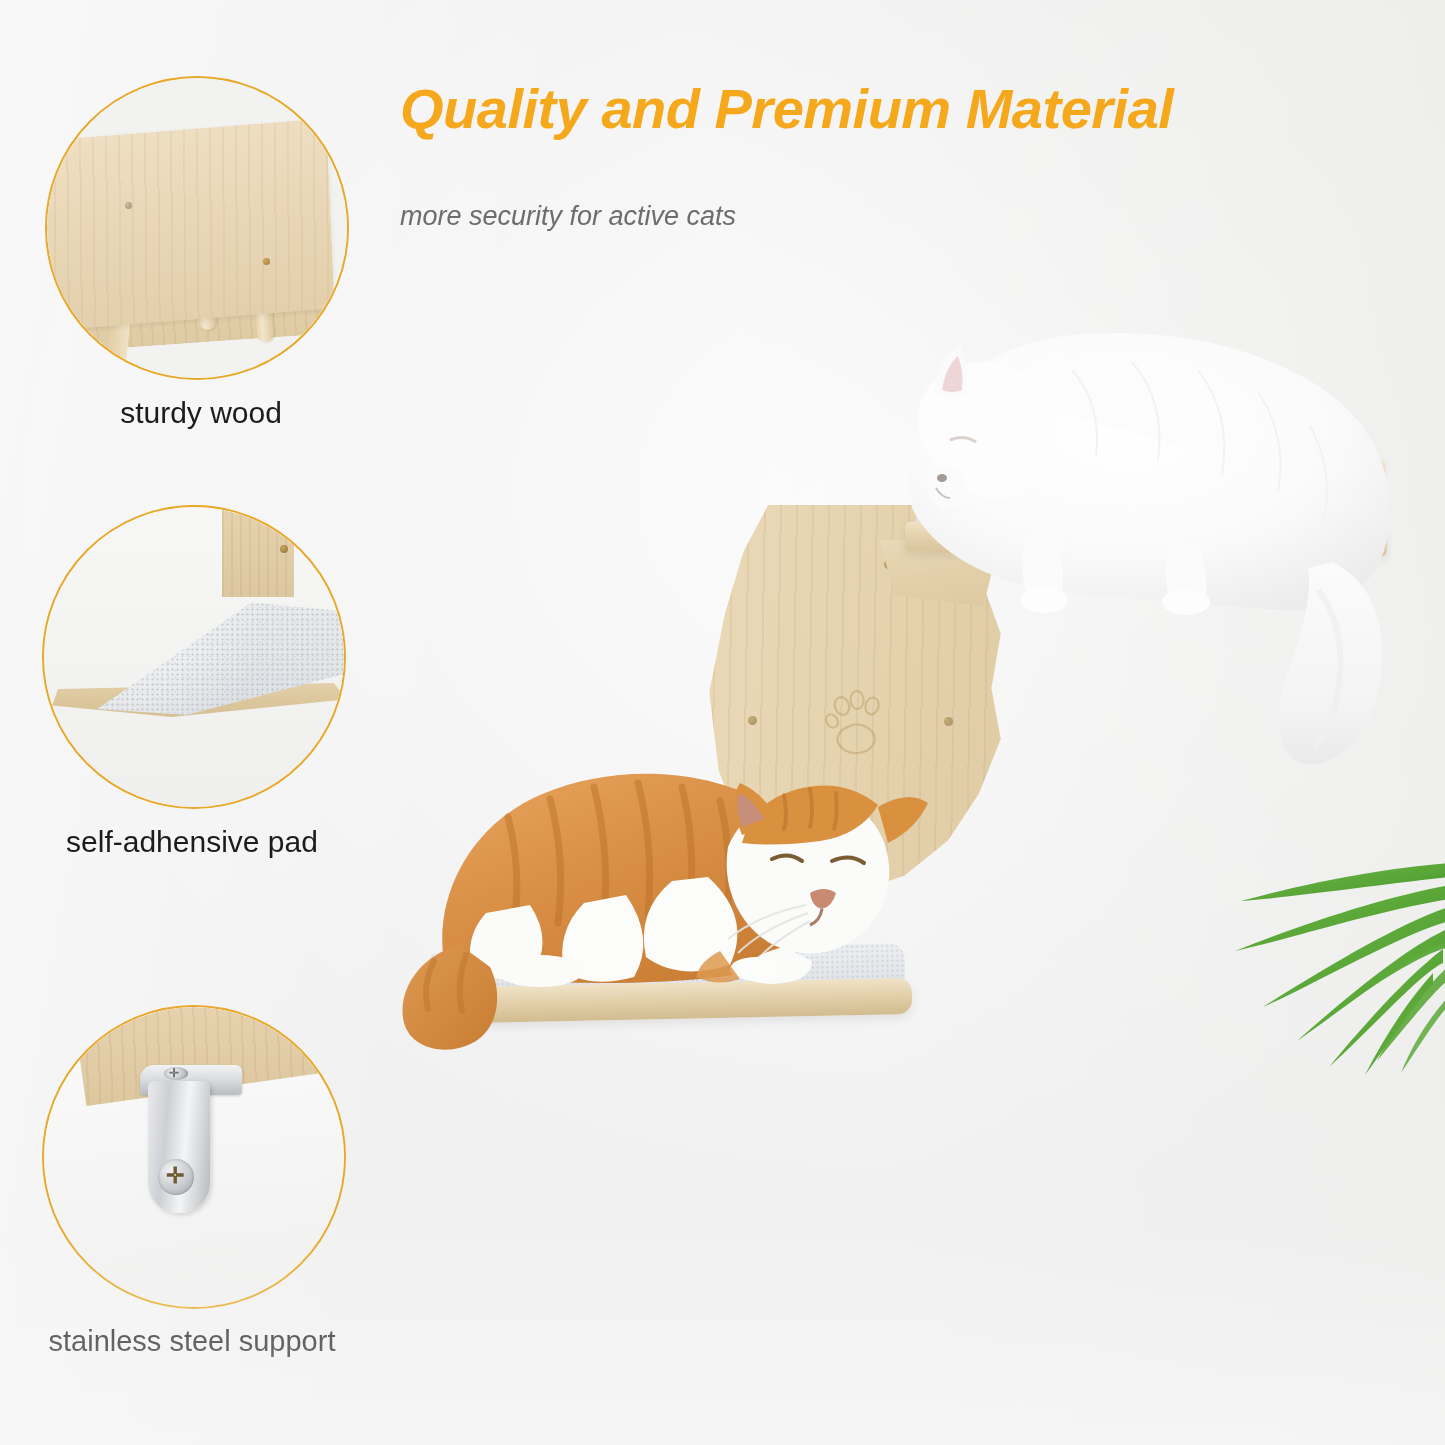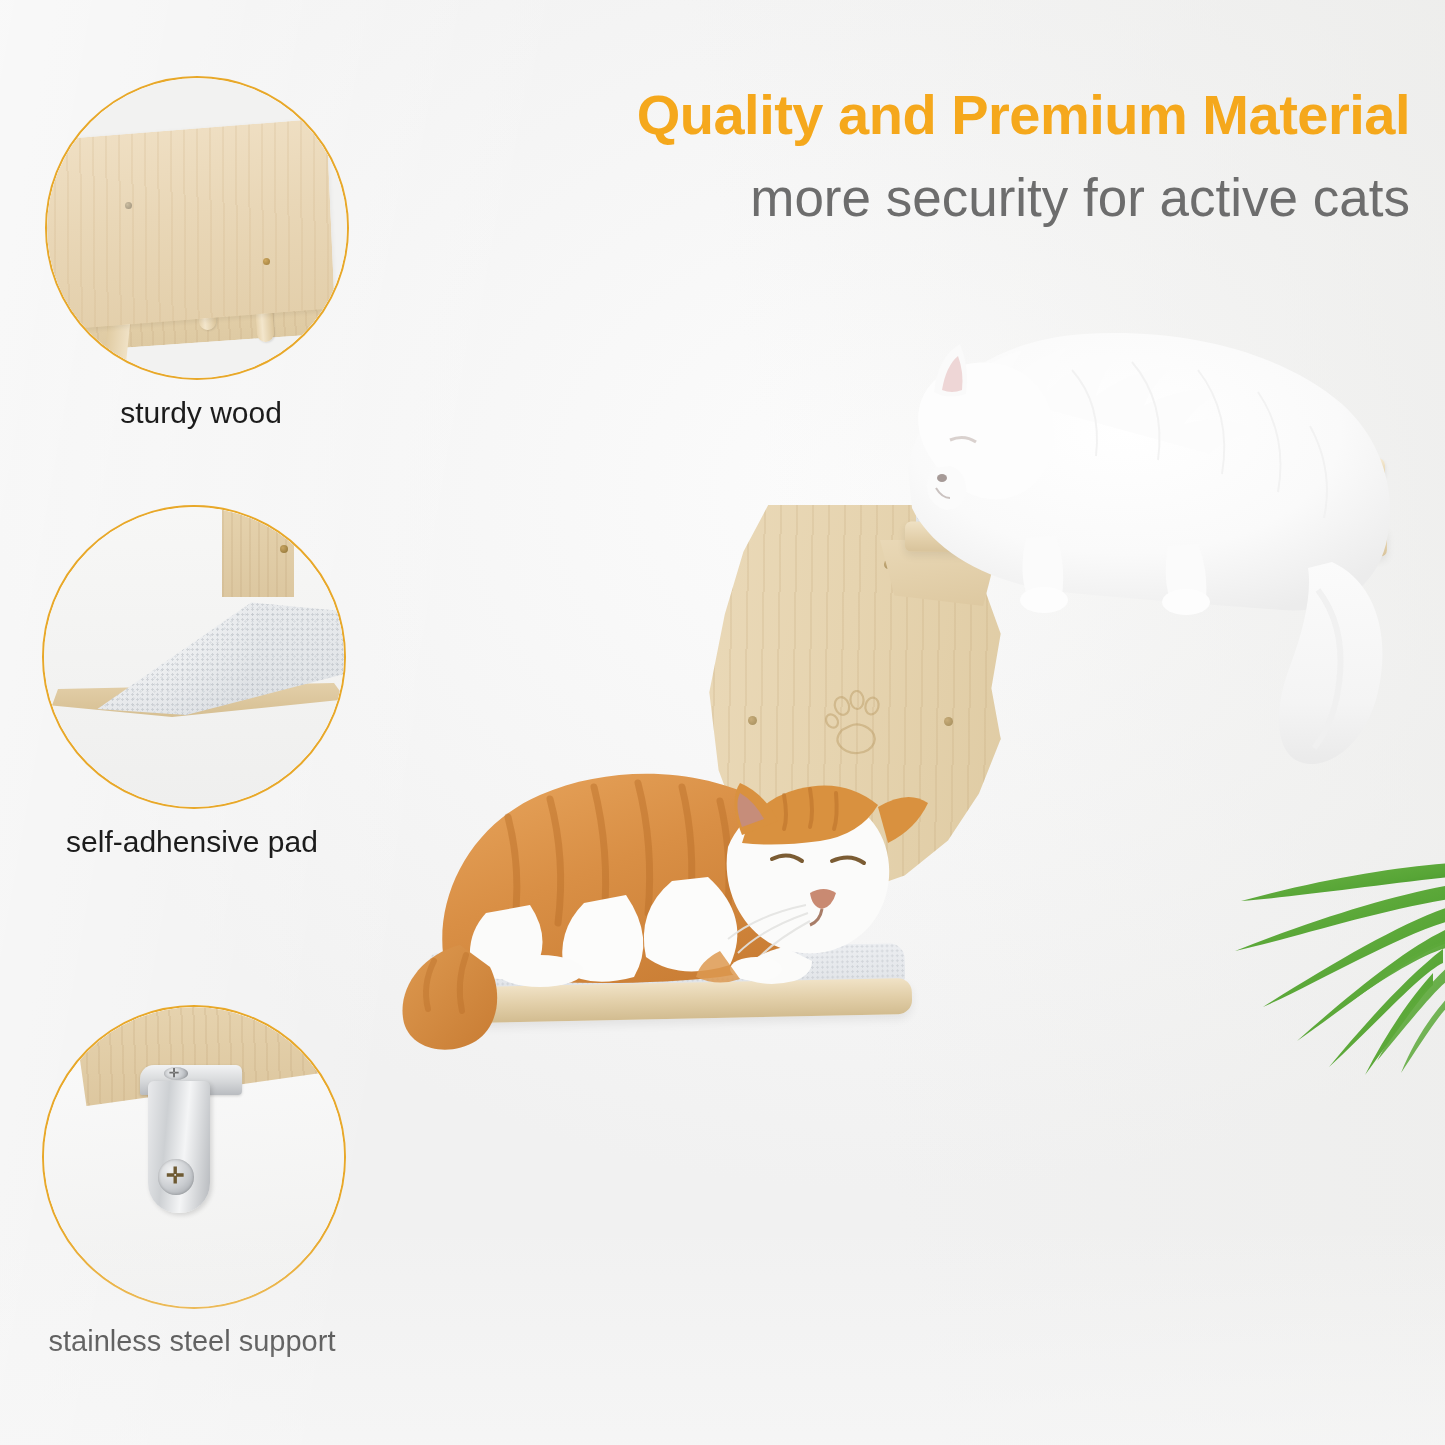--- a/index.html
+++ b/index.html
@@ -28,35 +28,36 @@
     background:
       linear-gradient(100deg, rgba(255,255,255,0.55) 0%, rgba(255,255,255,0) 35%),
       linear-gradient(260deg, rgba(236,236,234,0.7) 0%, rgba(255,255,255,0) 45%);
     pointer-events: none;
   }
 
   
   .heading-block {
     position: absolute;
     left: 400px;
-    top: 86px;
+    top: 80px;
     width: 1010px;
-    text-align: right;
+    text-align: left;
+    font-style: italic;
   }
   .main-title {
     font-size: 56px;
     font-weight: bold;
     color: #f5a81c;
     letter-spacing: -0.5px;
     line-height: 1.05;
     white-space: nowrap;
   }
   .subtitle {
-    margin-top: 22px;
-    font-size: 53px;
+    margin-top: 62px;
+    font-size: 27px;
     color: #6d6d6d;
     font-weight: normal;
     white-space: nowrap;
   }
 
   
   .feature {
     position: absolute;
     width: 300px;
   }

